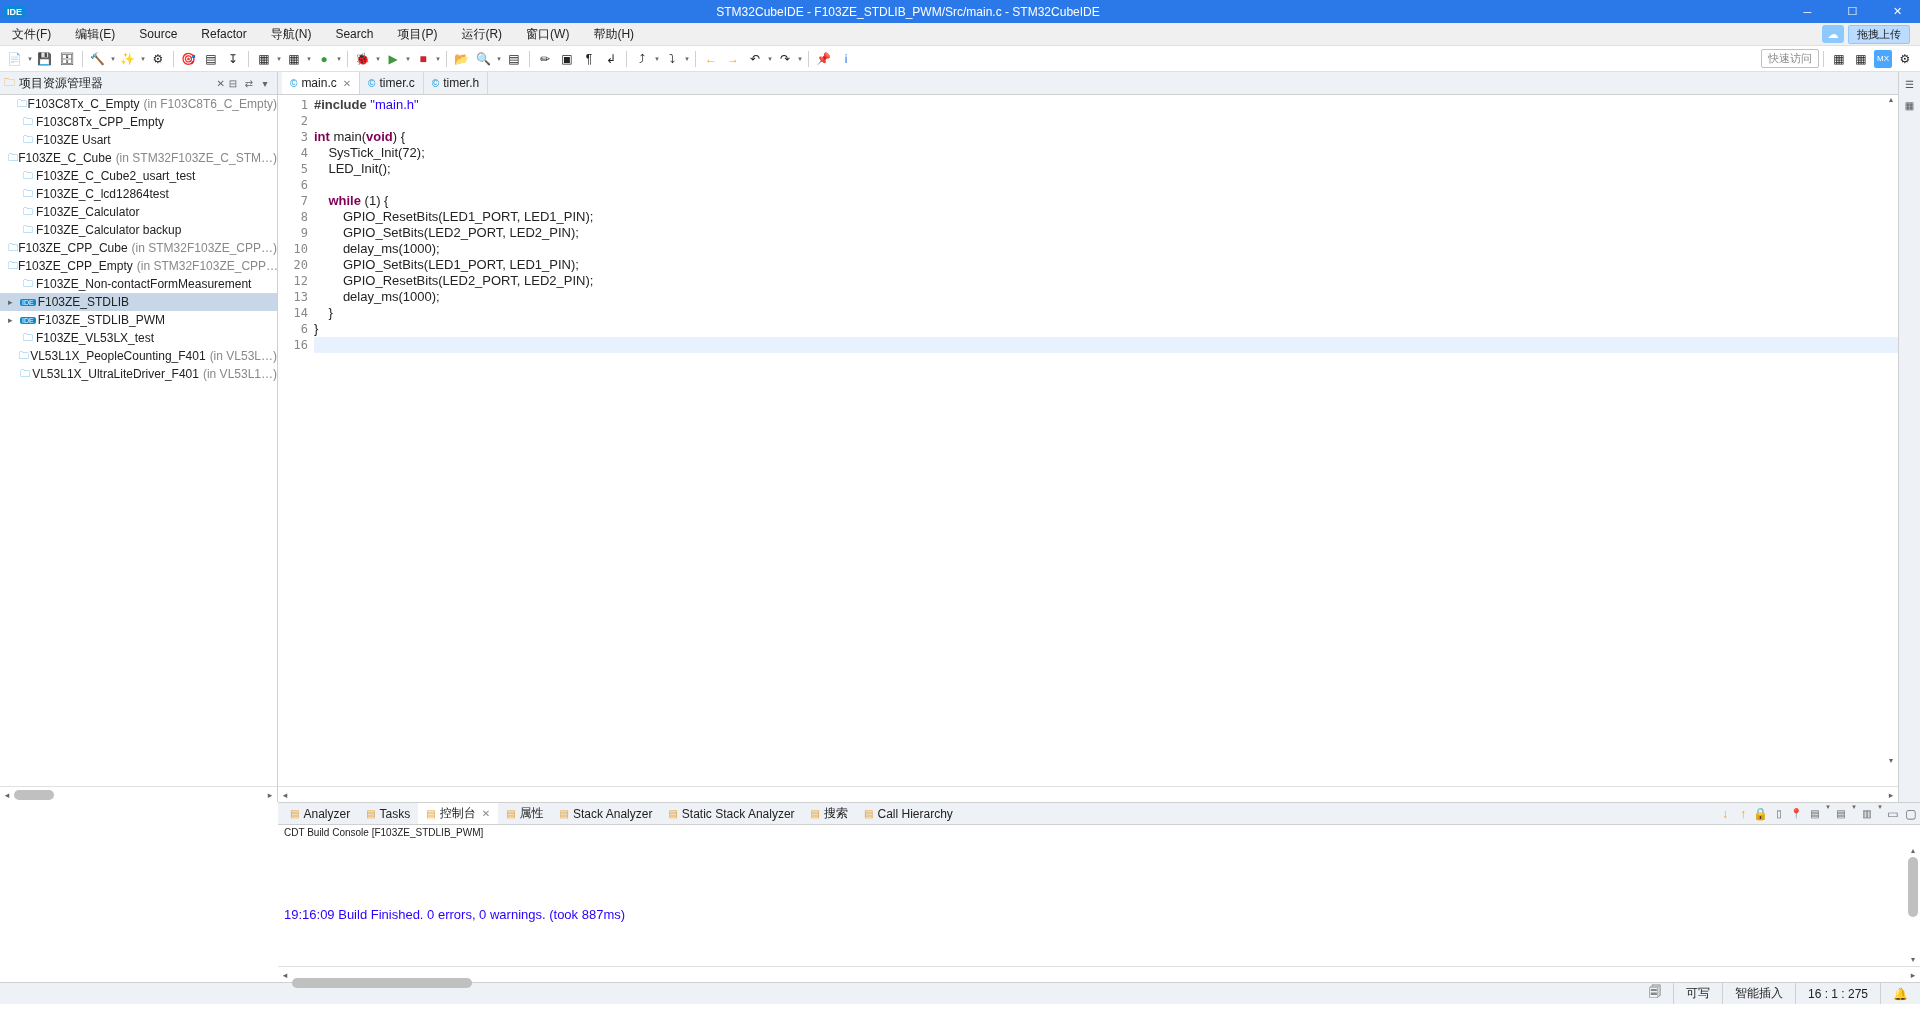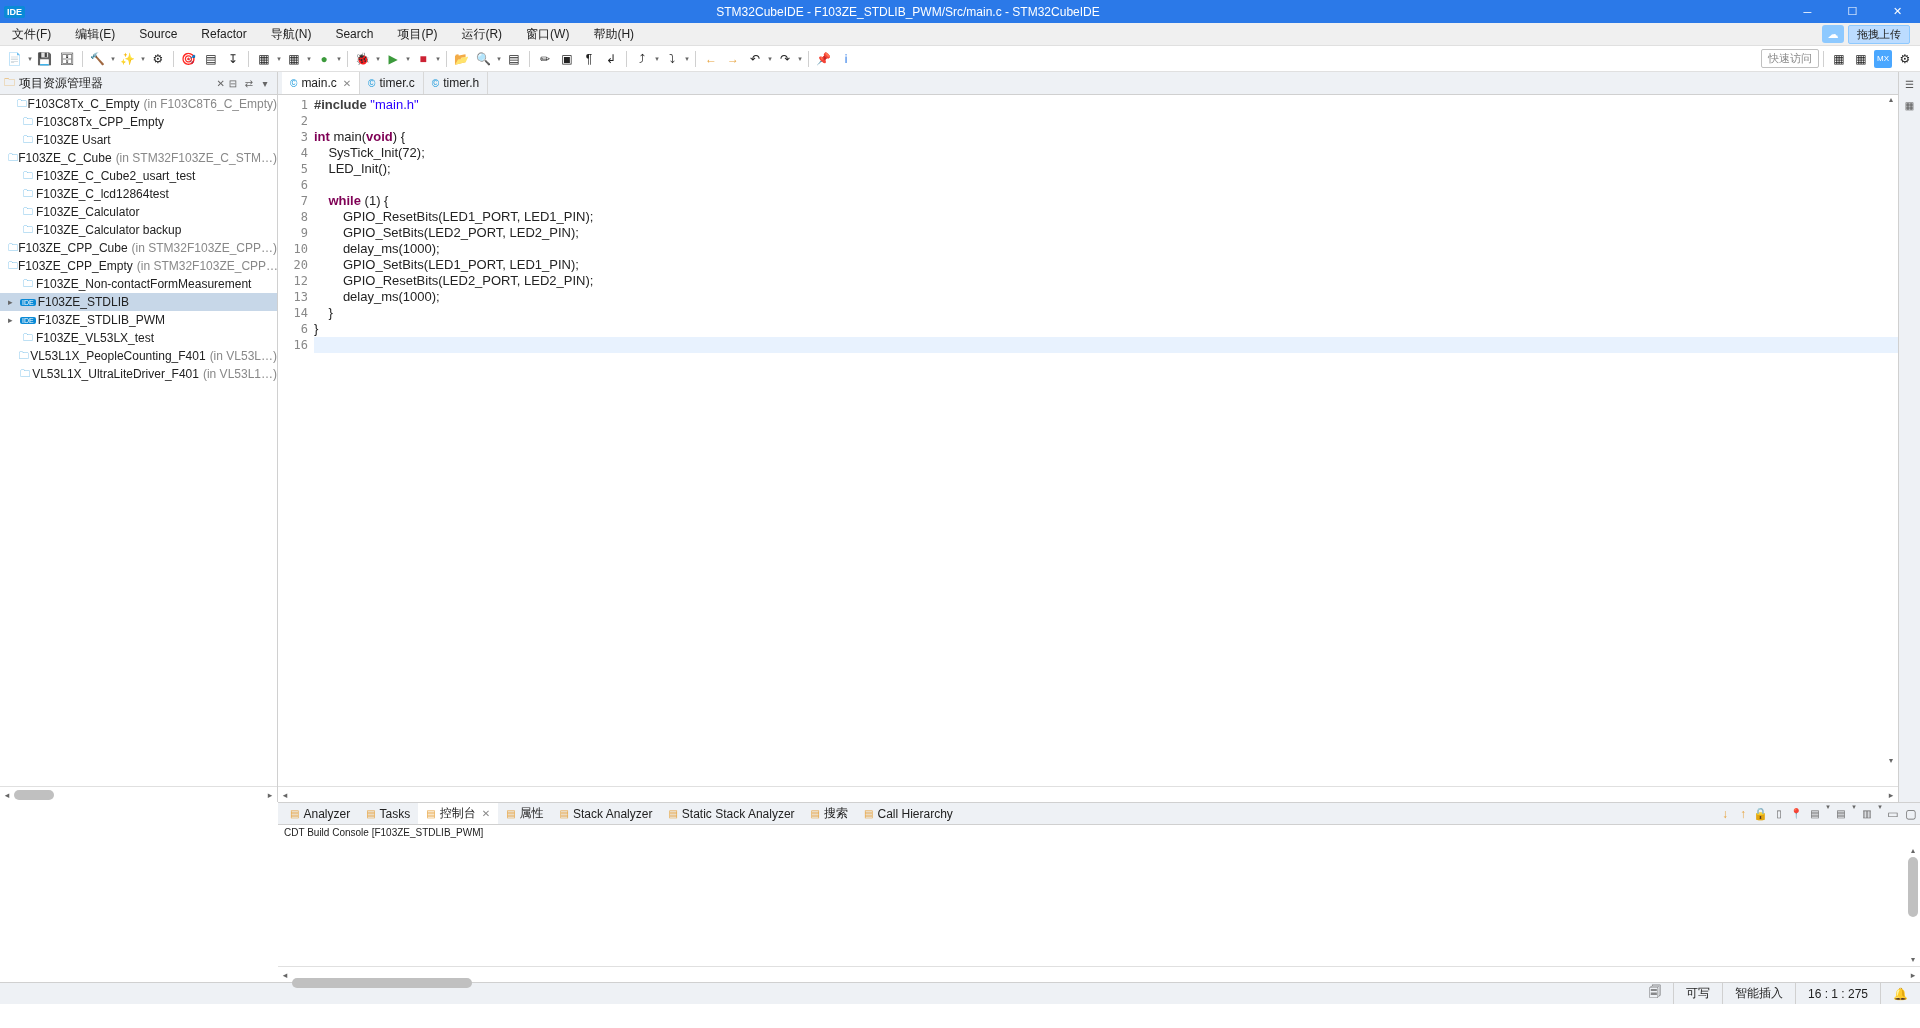--- a/index.html
+++ b/index.html
@@ -434,20 +434,21 @@
     <span class="bp-tool">▤</span>
       <span class="tb-drop">▾</span>
     <span class="bp-tool">▥</span>
       <span class="tb-drop">▾</span>
     <span class="bp-tool ic ic-min2"></span>
     <span class="bp-tool ic ic-max2"></span>
   </div>
   <div class="bp-header">CDT Build Console [F103ZE_STDLIB_PWM]</div>
   <div class="bp-content">
     <div style="height:64px;"></div>
+    <div class="bp-line">19:16:09 Build Finished. 0 errors, 0 warnings. (took 887ms)</div>
     <div class="bp-vscroll">
       <div class="vs-arrow">▴</div>
       <div class="vs-track">
           <div class="vs-thumb"></div>
         </div>
       <div class="vs-arrow">▾</div>
     </div>
   </div>
   <div class="bp-hscroll">
     <div class="hs-arrow">◂</div>

